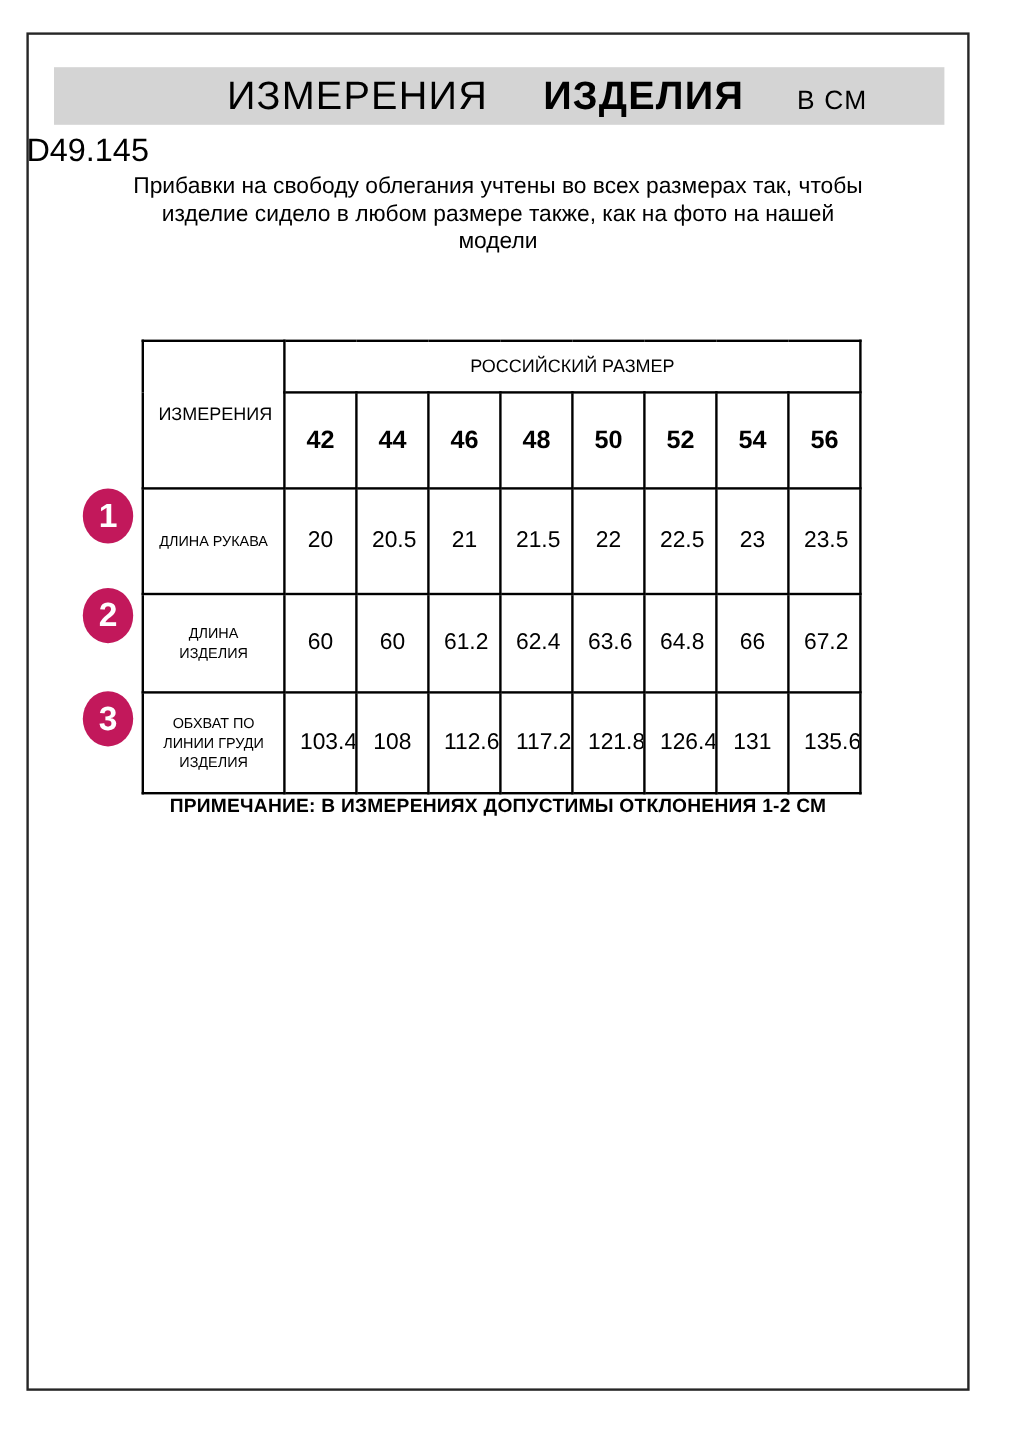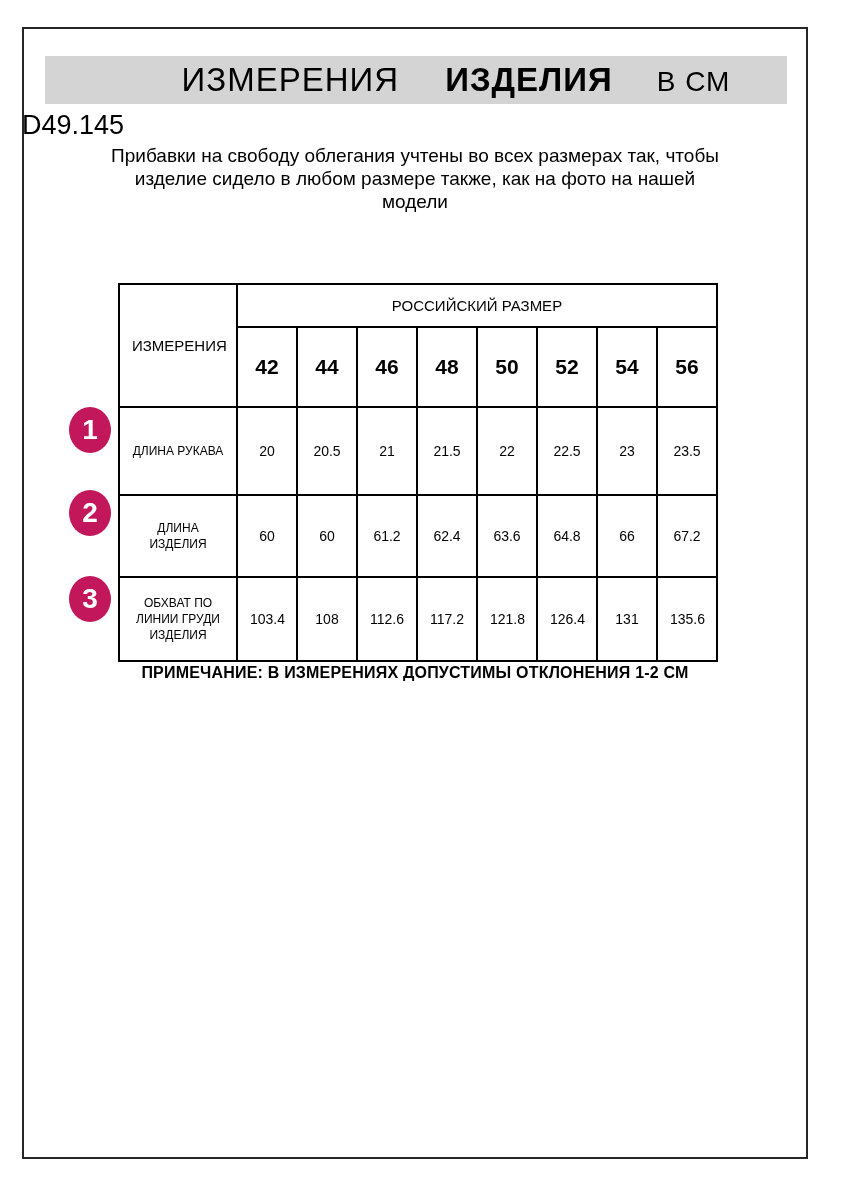--- a/index.html
+++ b/index.html
@@ -7,36 +7,36 @@
     font-family:"Liberation Sans","DejaVu Sans",sans-serif; position:relative; }
 
   .page-border { position:absolute; left:22px; top:27px; width:786px; height:1132px;
     border:2px solid #262626; background:#fff; }
 
   .title-bar { position:absolute; left:45px; top:56px; width:742px; height:48px;
     background:#d4d4d4; display:flex; align-items:baseline; justify-content:center;
     padding-left:80px; }
   .title-main  { font-size:33px; line-height:48px; letter-spacing:1px; }
   .title-bold  { font-size:33px; font-weight:bold; margin-left:46px; letter-spacing:1px; }
-  .title-units { font-size:28px; margin-left:44px; letter-spacing:1px; }
+  .title-units { font-size:22px; margin-left:44px; letter-spacing:1px; }
 
   .product-code { position:absolute; left:22px; top:110px; width:786px;
     text-align:left; font-size:27px; }
 
   .description { position:absolute; left:22px; top:144px; width:786px;
     text-align:center; font-size:19px; line-height:23px; white-space:pre-line; }
 
   table.size-table { position:absolute; left:118px; top:283px; width:600px;
     border-collapse:collapse; table-layout:fixed; }
   table.size-table td { border:2px solid #000; text-align:center;
     vertical-align:middle; padding:12px; overflow:hidden; }
   td.corner-cell { font-size:15px; }
   td.group-cell  { height:22px; font-size:15px; }
   tr.size-row td { height:80px; font-size:21px; font-weight:bold; }
-  tr.data-row td.value-cell { font-size:14px; }
+  tr.data-row td.value-cell { font-size:19px; }
   td.label-cell { font-size:12px; line-height:16px; white-space:pre-line; }
   tr.row-1 td { height:88px; }
   tr.row-2 td { height:82px;text-align:center; }
   tr.row-3 td { height:84px; }
 
   .row-badge { position:absolute; left:69px; width:42px; height:46px;
     border-radius:50%; background:#c2185b; color:#fff; display:flex;
     align-items:center; justify-content:center; font-size:28px; font-weight:bold; }
   .badge-1 { top:407px; }
   .badge-2 { top:490px; }

